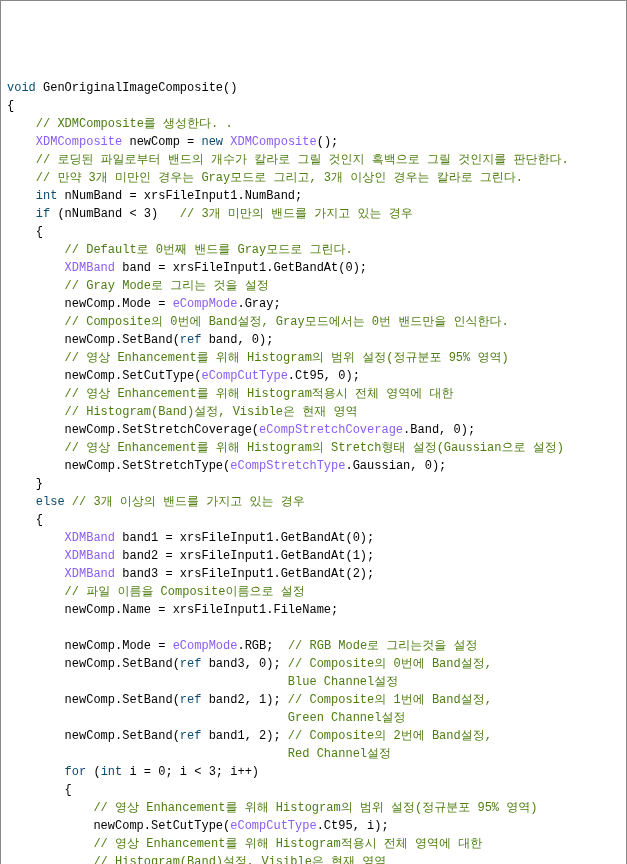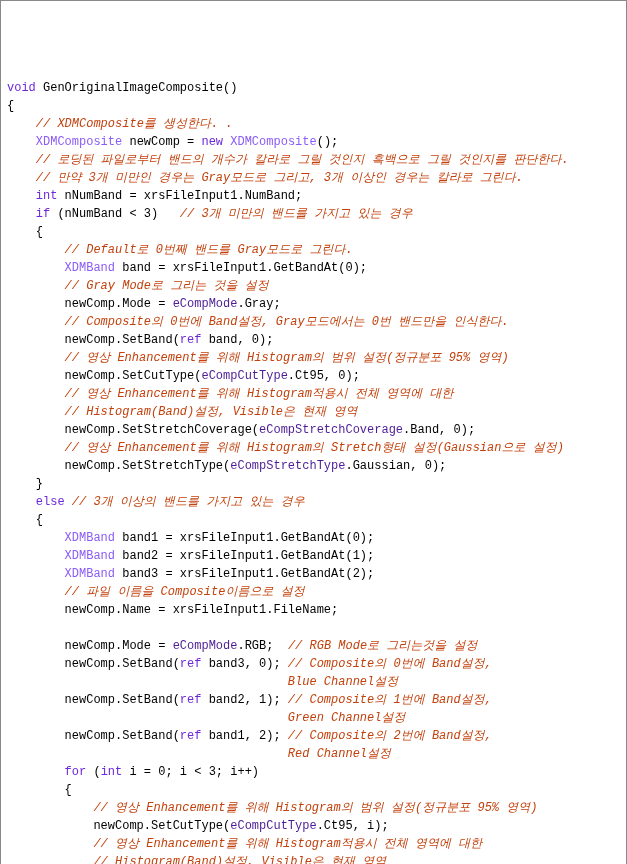--- a/index.html
+++ b/index.html
@@ -6,24 +6,24 @@
     body {
       font-family: Consolas, 'Courier New', monospace;
       font-size: 12px;
       line-height: 1.5;
       background: #fff;
       padding: 6px;
       width: 627px;
       border: 1px solid #888;
       white-space: pre;
     }
-    .kw { color: #6d28d9; }
+    .kw { color: #0c4a6e; }
     .type { color: #8b5cf6; }
-    .comment { color: #c2410c; font-style: italic; }
-    .enum { color: #4c1d95; }
+    .comment { color: #4d7c0f; }
+    .enum { color: #8b5cf6; }
     .txt { color: #000; }
   </style>
 </head>
 <body>
 
 
 
 <div id="code-container"><div><span class="kw">void</span><span class="txt"> GenOriginalImageComposite()</span></div><div><span class="txt">{</span></div><div><span class="txt">    </span><span class="comment">// XDMComposite를 생성한다. .</span></div><div><span class="txt">    </span><span class="type">XDMComposite</span><span class="txt"> newComp = </span><span class="kw">new</span><span class="txt"> </span><span class="type">XDMComposite</span><span class="txt">();</span></div><div><span class="txt">    </span><span class="comment">// 로딩된 파일로부터 밴드의 개수가 칼라로 그릴 것인지 흑백으로 그릴 것인지를 판단한다.</span></div><div><span class="txt">    </span><span class="comment">// 만약 3개 미만인 경우는 Gray모드로 그리고, 3개 이상인 경우는 칼라로 그린다.</span></div><div><span class="txt">    </span><span class="kw">int</span><span class="txt"> nNumBand = xrsFileInput1.NumBand;</span></div><div><span class="txt">    </span><span class="kw">if</span><span class="txt"> (nNumBand &lt; 3)   </span><span class="comment">// 3개 미만의 밴드를 가지고 있는 경우</span></div><div><span class="txt">    {</span></div><div><span class="txt">        </span><span class="comment">// Default로 0번째 밴드를 Gray모드로 그린다.</span></div><div><span class="txt">        </span><span class="type">XDMBand</span><span class="txt"> band = xrsFileInput1.GetBandAt(0);</span></div><div><span class="txt">        </span><span class="comment">// Gray Mode로 그리는 것을 설정</span></div><div><span class="txt">        newComp.Mode = </span><span class="enum">eCompMode</span><span class="txt">.Gray;</span></div><div><span class="txt">        </span><span class="comment">// Composite의 0번에 Band설정, Gray모드에서는 0번 밴드만을 인식한다.</span></div><div><span class="txt">        newComp.SetBand(</span><span class="kw">ref</span><span class="txt"> band, 0);</span></div><div><span class="txt">        </span><span class="comment">// 영상 Enhancement를 위해 Histogram의 범위 설정(정규분포 95% 영역)</span></div><div><span class="txt">        newComp.SetCutType(</span><span class="enum">eCompCutType</span><span class="txt">.Ct95, 0);</span></div><div><span class="txt">        </span><span class="comment">// 영상 Enhancement를 위해 Histogram적용시 전체 영역에 대한</span></div><div><span class="txt">        </span><span class="comment">// Histogram(Band)설정, Visible은 현재 영역</span></div><div><span class="txt">        newComp.SetStretchCoverage(</span><span class="enum">eCompStretchCoverage</span><span class="txt">.Band, 0);</span></div><div><span class="txt">        </span><span class="comment">// 영상 Enhancement를 위해 Histogram의 Stretch형태 설정(Gaussian으로 설정)</span></div><div><span class="txt">        newComp.SetStretchType(</span><span class="enum">eCompStretchType</span><span class="txt">.Gaussian, 0);</span></div><div><span class="txt">    }</span></div><div><span class="txt">    </span><span class="kw">else</span><span class="txt"> </span><span class="comment">// 3개 이상의 밴드를 가지고 있는 경우</span></div><div><span class="txt">    {</span></div><div><span class="txt">        </span><span class="type">XDMBand</span><span class="txt"> band1 = xrsFileInput1.GetBandAt(0);</span></div><div><span class="txt">        </span><span class="type">XDMBand</span><span class="txt"> band2 = xrsFileInput1.GetBandAt(1);</span></div><div><span class="txt">        </span><span class="type">XDMBand</span><span class="txt"> band3 = xrsFileInput1.GetBandAt(2);</span></div><div><span class="txt">        </span><span class="comment">// 파일 이름을 Composite이름으로 설정</span></div><div><span class="txt">        newComp.Name = xrsFileInput1.FileName;</span></div><div>&nbsp;</div><div><span class="txt">        newComp.Mode = </span><span class="enum">eCompMode</span><span class="txt">.RGB;  </span><span class="comment">// RGB Mode로 그리는것을 설정</span></div><div><span class="txt">        newComp.SetBand(</span><span class="kw">ref</span><span class="txt"> band3, 0); </span><span class="comment">// Composite의 0번에 Band설정,</span></div><div><span class="txt">                                       </span><span class="comment">Blue Channel설정</span></div><div><span class="txt">        newComp.SetBand(</span><span class="kw">ref</span><span class="txt"> band2, 1); </span><span class="comment">// Composite의 1번에 Band설정,</span></div><div><span class="txt">                                       </span><span class="comment">Green Channel설정</span></div><div><span class="txt">        newComp.SetBand(</span><span class="kw">ref</span><span class="txt"> band1, 2); </span><span class="comment">// Composite의 2번에 Band설정,</span></div><div><span class="txt">                                       </span><span class="comment">Red Channel설정</span></div><div><span class="txt">        </span><span class="kw">for</span><span class="txt"> (</span><span class="kw">int</span><span class="txt"> i = 0; i &lt; 3; i++)</span></div><div><span class="txt">        {</span></div><div><span class="txt">            </span><span class="comment">// 영상 Enhancement를 위해 Histogram의 범위 설정(정규분포 95% 영역)</span></div><div><span class="txt">            newComp.SetCutType(</span><span class="enum">eCompCutType</span><span class="txt">.Ct95, i);</span></div><div><span class="txt">            </span><span class="comment">// 영상 Enhancement를 위해 Histogram적용시 전체 영역에 대한</span></div><div><span class="txt">            </span><span class="comment">// Histogram(Band)설정, Visible은 현재 영역</span></div></div>
 
 

